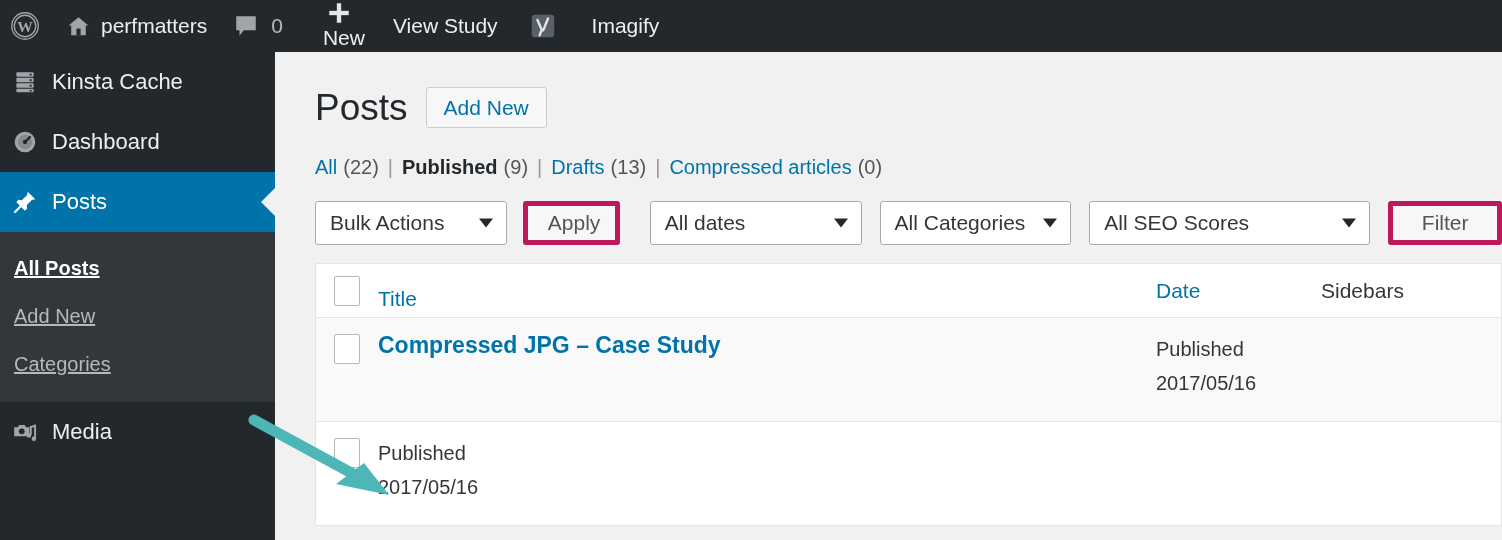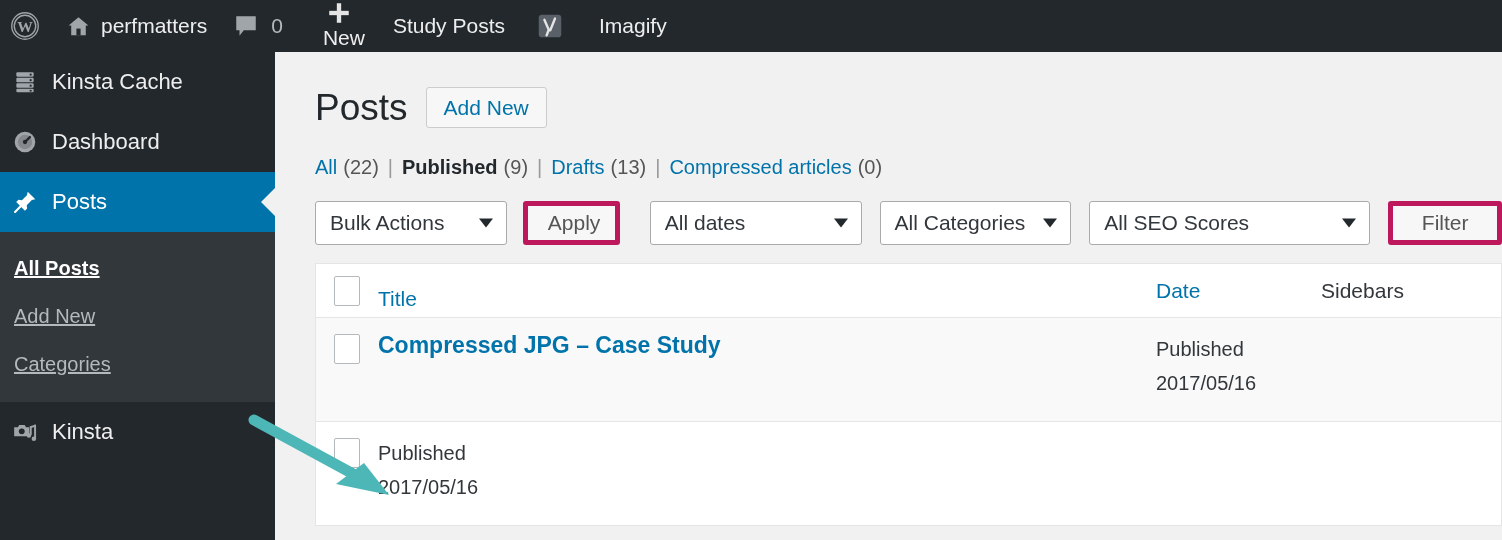--- a/index.html
+++ b/index.html
@@ -240,21 +240,21 @@
       <span class="ab-icon">
         <svg width="26" height="26" viewBox="0 0 24 24">
           <rect x="10" y="3" width="4" height="18" fill="#e5e5e5"></rect>
           <rect x="3" y="10" width="18" height="4" fill="#e5e5e5"></rect>
         </svg>
       </span>
       <span class="ab-label">New</span>
     </div>
 
     <div class="ab-item" style="padding-left:16px;">
-      <span>Study Posts</span>
+      <span>View Study</span>
     </div>
 
     <div class="ab-item" style="padding-left:18px;">
       <span class="ab-icon">
         <svg width="30" height="30" viewBox="0 0 24 24">
           <rect x="3" y="3" width="18" height="18" rx="2.5" fill="#5a6067"></rect>
           <path d="M7.5 7 L11 15 L9.3 19.5 M16 6 L12.2 15.5" stroke="#e5e5e5" stroke-width="1.9" fill="none" stroke-linecap="round"></path>
         </svg>
       </span>
     </div>
@@ -316,21 +316,21 @@
         <svg width="26" height="26" viewBox="0 0 24 24">
           <path d="M2 7.5 h3.4 l1.3-2 h5 l1.3 2 H16 v8.5 H2 Z" fill="#a0a5aa"></path>
           <circle cx="9" cy="11.4" r="2.7" fill="#23282d"></circle>
           <path d="M17.3 6.5 v8.2" stroke="#a0a5aa" stroke-width="1.8"></path>
           <path d="M17.3 6.5 L21.3 5.2 v2 L17.3 8.5 Z" fill="#a0a5aa"></path>
           <circle cx="15.6" cy="15.3" r="2.1" fill="#a0a5aa"></circle>
           <circle cx="20.2" cy="18.3" r="2.1" fill="#a0a5aa"></circle>
           <path d="M21.3 5.2 v13.1" stroke="#a0a5aa" stroke-width="1.8"></path>
         </svg>
       </span>
-      <span class="mt-label">Kinsta</span>
+      <span class="mt-label">Media</span>
     </div>
   </div>
 
   <div id="content">
     <div id="wrap">
 
       <div class="page-head">
         <h1 id="page-title">Posts</h1>
         <button id="add-new-btn">Add New</button>
       </div>

